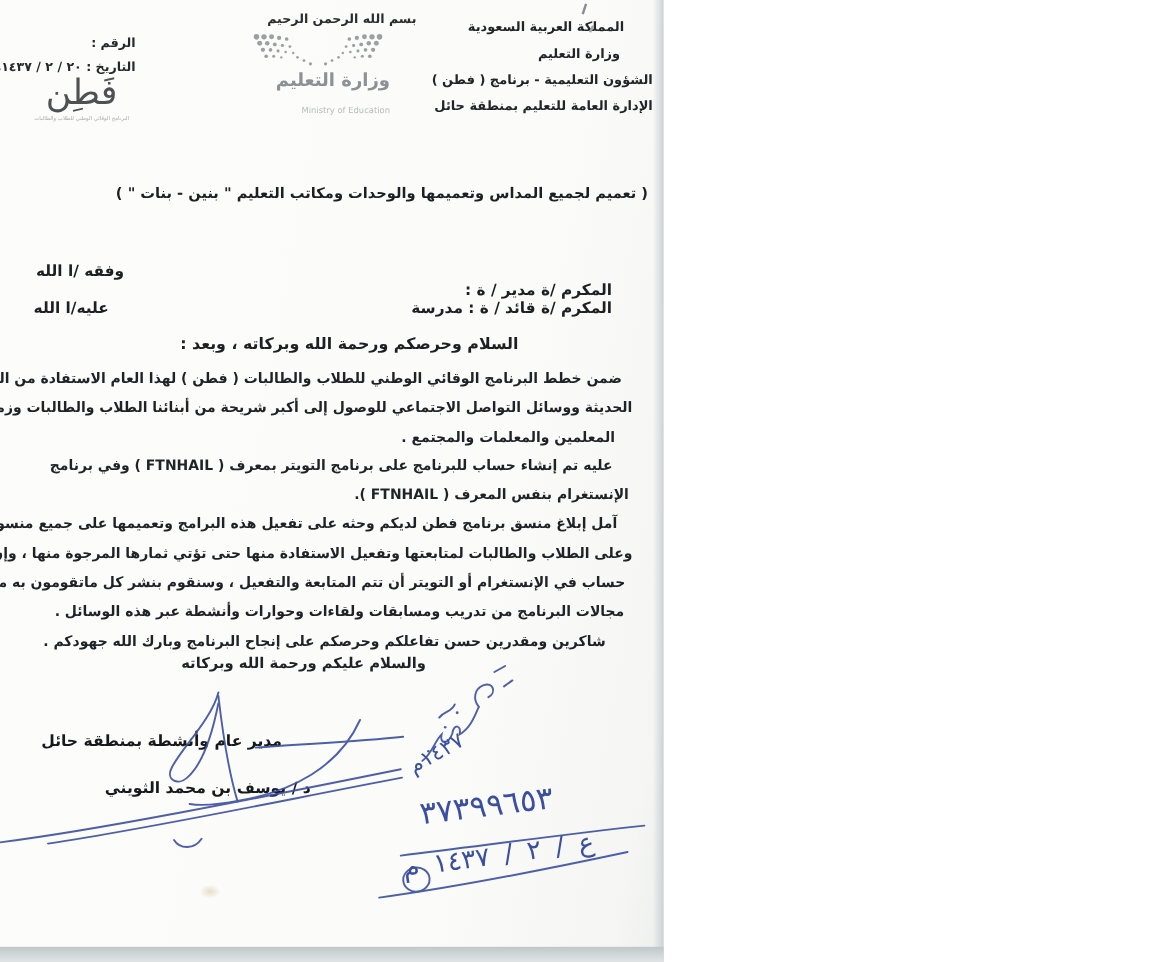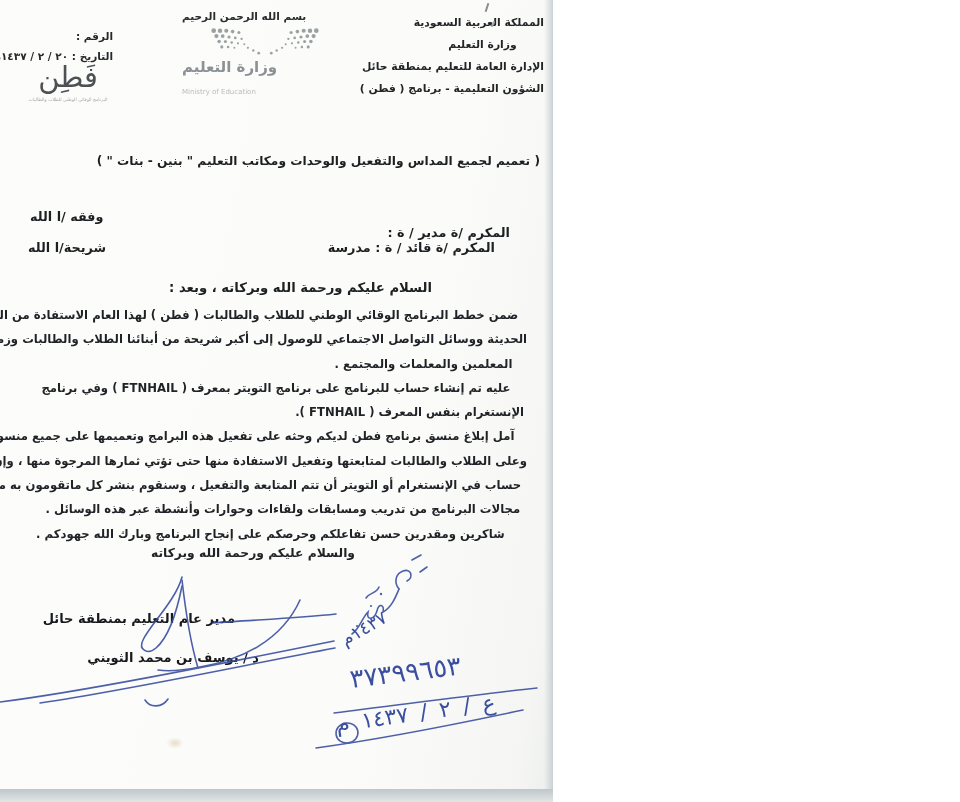--- a/index.html
+++ b/index.html
@@ -13,42 +13,42 @@
   
   .ref-block{position:absolute;top:26px;right:440px;width:130px;text-align:right;
              direction:rtl;font-size:10.5px;font-weight:bold;line-height:20px;color:#26292c;white-space:nowrap;}
 
   
   .fatan{position:absolute;top:60px;left:20px;width:96px;text-align:center;}
   .fatan-word{font-size:29px;font-weight:normal;color:#4e5154;line-height:34px;direction:rtl;}
   .fatan-tag{font-size:4.5px;color:#a7acac;direction:rtl;margin-top:3px;letter-spacing:.3px;white-space:nowrap;}
 
   
-  .center-block{position:absolute;top:10px;left:182px;width:165px;text-align:left;}
+  .center-block{position:absolute;top:10px;left:182px;width:165px;text-align:right;}
   .basmala{font-size:10.5px;font-weight:bold;color:#2a2d30;direction:rtl;white-space:nowrap;}
   .moe-dots{display:block;margin:4px auto 1px auto;width:108px;height:31px;}
   .moe-ar{font-size:15px;font-weight:bold;color:#8b9194;direction:rtl;margin-right:22px;letter-spacing:1px;}
   .moe-en{font-size:7px;color:#b7bcbb;margin-right:22px;margin-top:12px;}
 
   
   .org-block{position:absolute;top:12px;right:9px;width:178px;direction:rtl;
              font-weight:bold;color:#222528;}
-  .org-line{font-size:10.8px;line-height:22px;text-align:right;white-space:nowrap;}
+  .org-line{font-size:10.8px;line-height:22px;text-align:center;white-space:nowrap;}
   .org-line-2{text-align:center;padding-left:55px;}
 
   
   .subject{position:absolute;top:154px;right:13px;width:438px;direction:rtl;
            font-size:12.2px;font-weight:bold;text-align:justify;text-align-last:justify;
            color:#1d2023;white-space:nowrap;}
 
   
-  .recipient{position:absolute;direction:rtl;font-size:12.8px;font-weight:bold;color:#1d2023;white-space:nowrap;}
+  .recipient{position:absolute;direction:rtl;font-size:12.8px;font-weight:bold;color:#1d2023;white-space:nowrap;margin-top:10px;}
   .r1-to{top:225px;right:43px;}
   .r1-wish{top:209px;left:30px;}
-  .r2-to{top:240px;right:58px;}
+  .r2-to{top:240px;right:43px;}
   .r2-wish{top:240px;left:28px;}
 
   
   .salutation{position:absolute;top:280px;right:121px;direction:rtl;
               font-size:13.2px;font-weight:bold;color:#1d2023;white-space:nowrap;}
   .body-lines{position:absolute;top:303px;right:26px;width:502px;direction:rtl;
               font-size:12px;font-weight:bold;color:#1f2226;text-align:right;
               transform:scaleX(0.97);transform-origin:right top;}
   .body-lines .bl{line-height:24.3px;white-space:nowrap;}
   .body-lines .bl:nth-child(1){margin-right:9px;}
@@ -152,49 +152,49 @@
           <circle cx="47" cy="27" r="1.3"></circle>
           <circle cx="53" cy="30" r="1.5"></circle>
       </svg>
       <div class="moe-ar">وزارة التعليم</div>
       <div class="moe-en">Ministry of Education</div>
     </div>
 
     <div class="org-block">
       <div class="org-line">المملكة العربية السعودية</div>
       <div class="org-line org-line-2">وزارة التعليم</div>
+      <div class="org-line">الشؤون التعليمية - برنامج ( فطن )</div>
       <div class="org-line">الإدارة العامة للتعليم بمنطقة حائل</div>
-      <div class="org-line">الشؤون التعليمية - برنامج ( فطن )</div>
-    </div>
-
-    <div class="subject">( تعميم لجميع المداس والتفعيل والوحدات ومكاتب التعليم " بنين  -   بنات " )</div>
+    </div>
+
+    <div class="subject">( تعميم لجميع المداس وتعميمها والوحدات ومكاتب التعليم " بنين  -   بنات " )</div>
 
     <div class="recipient r1-to">المكرم /ة مدير / ة :</div>
     <div class="recipient r1-wish">وفقه /ا الله</div>
     <div class="recipient r2-to">المكرم /ة قائد / ة : مدرسة</div>
-    <div class="recipient r2-wish">شريحة/ا  الله</div>
-
-    <div class="salutation">السلام عليكم ورحمة الله وبركاته   ،  وبعد :</div>
+    <div class="recipient r2-wish">عليه/ا  الله</div>
+
+    <div class="salutation">السلام وحرصكم ورحمة الله وبركاته   ،  وبعد :</div>
 
     <div class="body-lines">
       <div class="bl">ضمن خطط البرنامج الوقائي الوطني للطلاب والطالبات ( فطن ) لهذا العام الاستفادة من التقنية</div>
       <div class="bl">الحديثة ووسائل التواصل الاجتماعي للوصول إلى أكبر شريحة من أبنائنا الطلاب والطالبات وزملائنا</div>
       <div class="bl">المعلمين والمعلمات والمجتمع .</div>
       <div class="bl">عليه تم إنشاء  حساب للبرنامج على برنامج التويتر بمعرف (   FTNHAIL   ) وفي برنامج</div>
       <div class="bl">الإنستغرام بنفس المعرف (  FTNHAIL  ).</div>
       <div class="bl">آمل إبلاغ منسق برنامج فطن لديكم وحثه على تفعيل هذه البرامج وتعميمها على جميع منسوبيكم</div>
       <div class="bl">وعلى الطلاب والطالبات لمتابعتها وتفعيل الاستفادة منها حتى تؤتي ثمارها المرجوة منها ، وإن كان لكم</div>
       <div class="bl">حساب في الإنستغرام أو التويتر أن تتم المتابعة والتفعيل ، وسنقوم بنشر كل ماتقومون به من أعمال في</div>
       <div class="bl">مجالات البرنامج من تدريب ومسابقات ولقاءات وحوارات وأنشطة عبر هذه الوسائل  .</div>
       <div class="bl">شاكرين ومقدرين حسن تفاعلكم وحرصكم على إنجاح البرنامج وبارك الله جهودكم .</div>
     </div>
 
     <div class="closing">والسلام عليكم ورحمة الله وبركاته</div>
 
-    <div class="sig-title">مدير عام التعليم بمنطقة حائل</div>
+    <div class="sig-title">مدير عام وأنشطة بمنطقة حائل</div>
     <div class="sig-name">د / يوسف بن محمد الثويني</div>
 
     <div class="hw hw-year">١٤٣٧م</div>
     <div class="hw hw-number">٣٧٣٩٩٦٥٣</div>
     <div class="hw hw-date">ع / ٢ / ١٤٣٧ م</div>
 
     <svg class="ink-svg" viewBox="0 0 553 802" fill="none" stroke="#3b4fa0" stroke-width="1.6" stroke-linecap="round" opacity="0.9">
 
       <path d="M 182 577 C 176 600 150 625 143 640 C 138 650 148 655 156 648 C 170 636 178 606 182 586"></path>
       <path d="M 182 580 C 186 615 192 648 198 668"></path>

